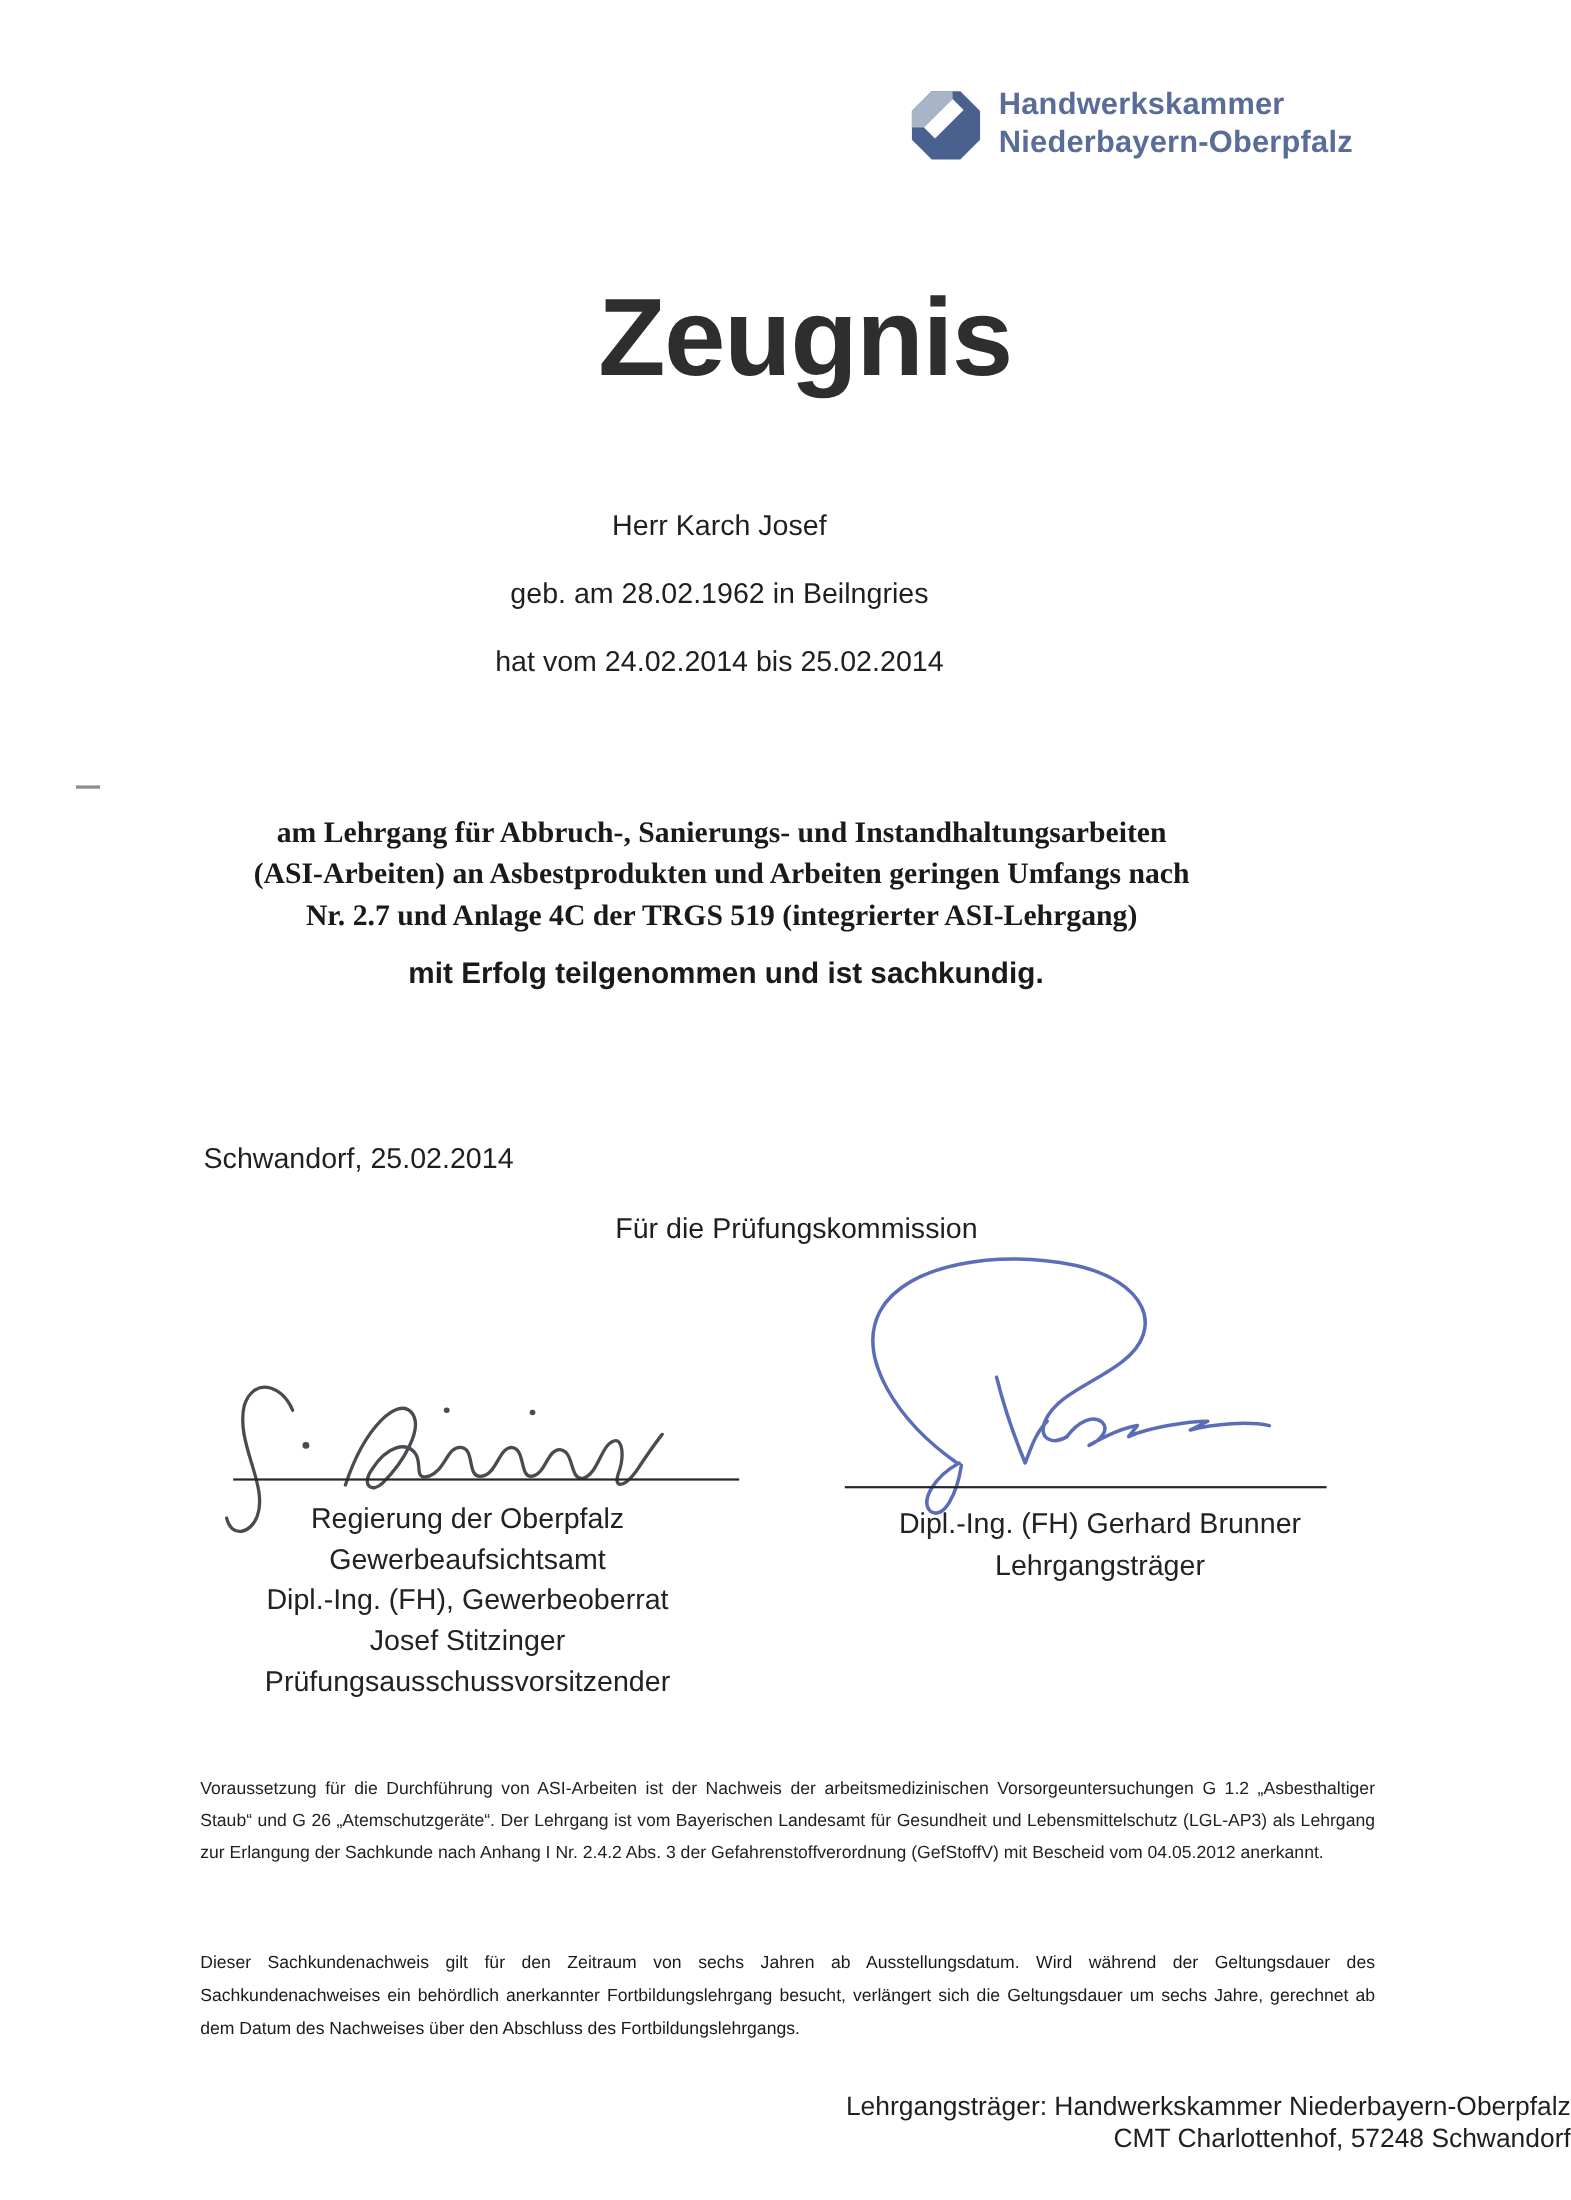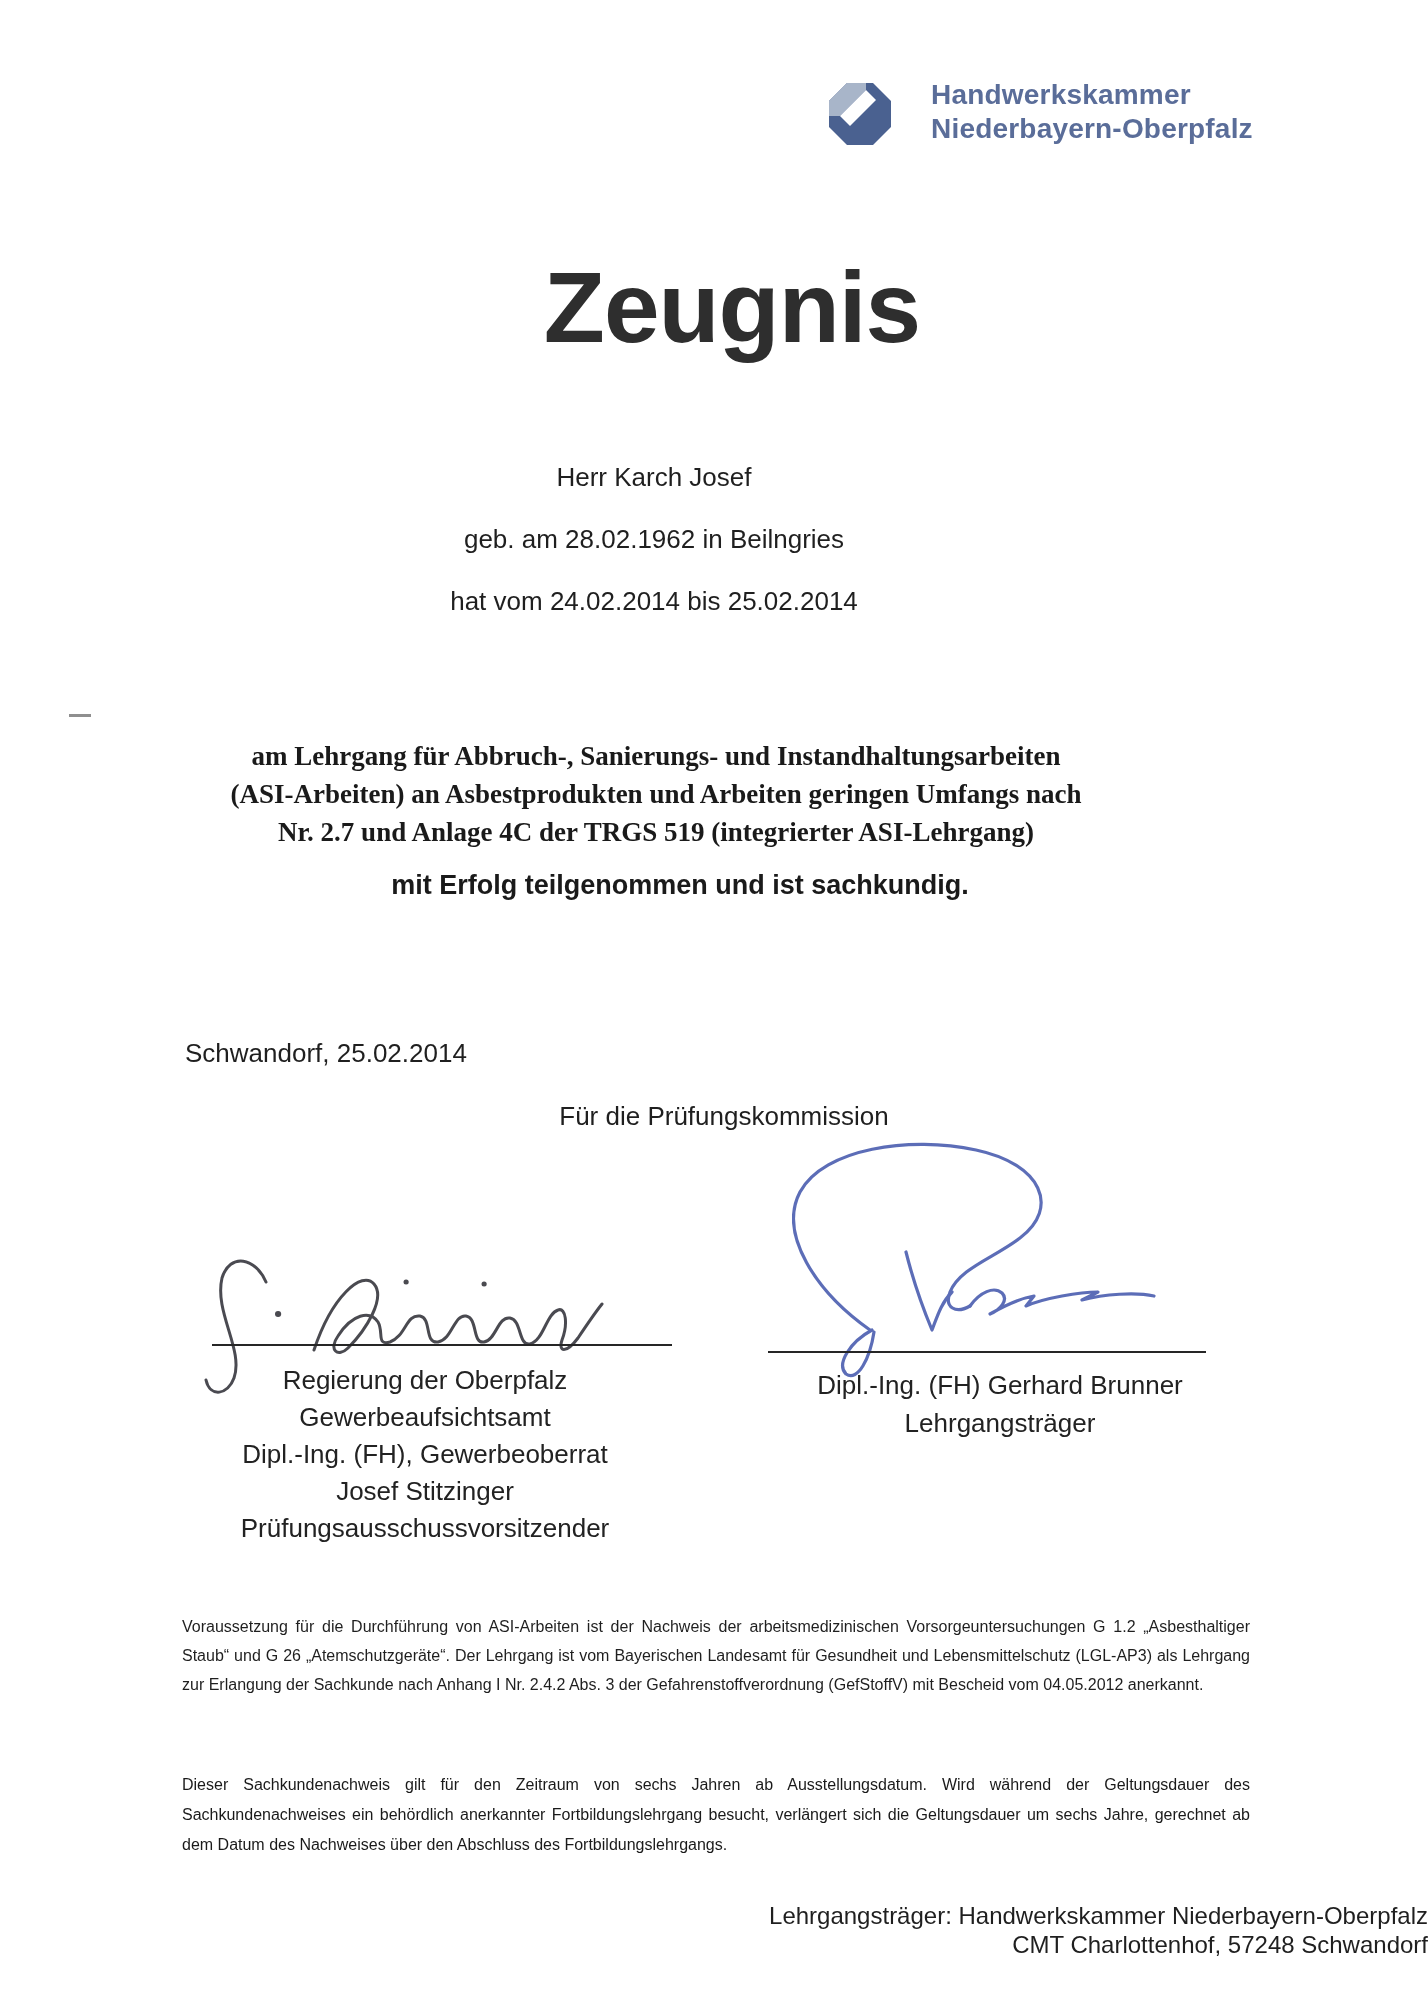--- a/index.html
+++ b/index.html
@@ -7,21 +7,21 @@
     position:relative;
     width:1428px;
     height:2000px;
     background:#ffffff;
     font-family:"Liberation Sans","DejaVu Sans",sans-serif;
     color:#1f1f1f;
     overflow:hidden;
   }
 
   
-  .logo{position:absolute;left:828px;top:78px;display:flex;gap:39px;align-items:flex-start;}
+  .logo{position:absolute;left:828px;top:78px;display:flex;gap:16px;align-items:flex-start;}
   .logo svg{display:block;margin-top:4px;}
   .logo-text{font-size:28px;font-weight:600;line-height:34px;color:#5a6d99;letter-spacing:.2px;}
 
   
   .title{
     position:absolute;left:0;top:252px;width:1464px;
     text-align:center;font-size:100px;font-weight:bold;
     letter-spacing:-1px;color:#2e2e2e;margin:0;line-height:1.1;
   }
 
@@ -29,21 +29,21 @@
   .r1{top:462px;} .r2{top:524px;} .r3{top:586px;}
 
   .scan-dash{position:absolute;left:69px;top:714px;width:22px;height:3px;background:#8f8f8f;}
 
   .course{
     position:absolute;left:0;top:737px;width:1312px;
     text-align:center;font-size:27px;font-weight:bold;line-height:38px;color:#1a1a1a;font-family:Liberation Serif, serif;
   }
   .result{
     position:absolute;left:0;top:870px;width:1320px;
-    text-align:center;font-size:27px;font-weight:bold;color:#1a1a1a;padding-left:20px;
+    text-align:center;font-size:27px;font-weight:bold;color:#1a1a1a;
   }
 
   .place-date{position:absolute;left:185px;top:1038px;font-size:26px;}
   .commission{position:absolute;left:0;top:1101px;width:1448px;text-align:center;font-size:26px;}
 
   .sig-line{position:absolute;height:2px;background:#262626;}
   .sig-line-left{left:212px;top:1344px;width:460px;}
   .sig-line-right{left:768px;top:1351px;width:438px;}
 
   .sig-ink{position:absolute;}

